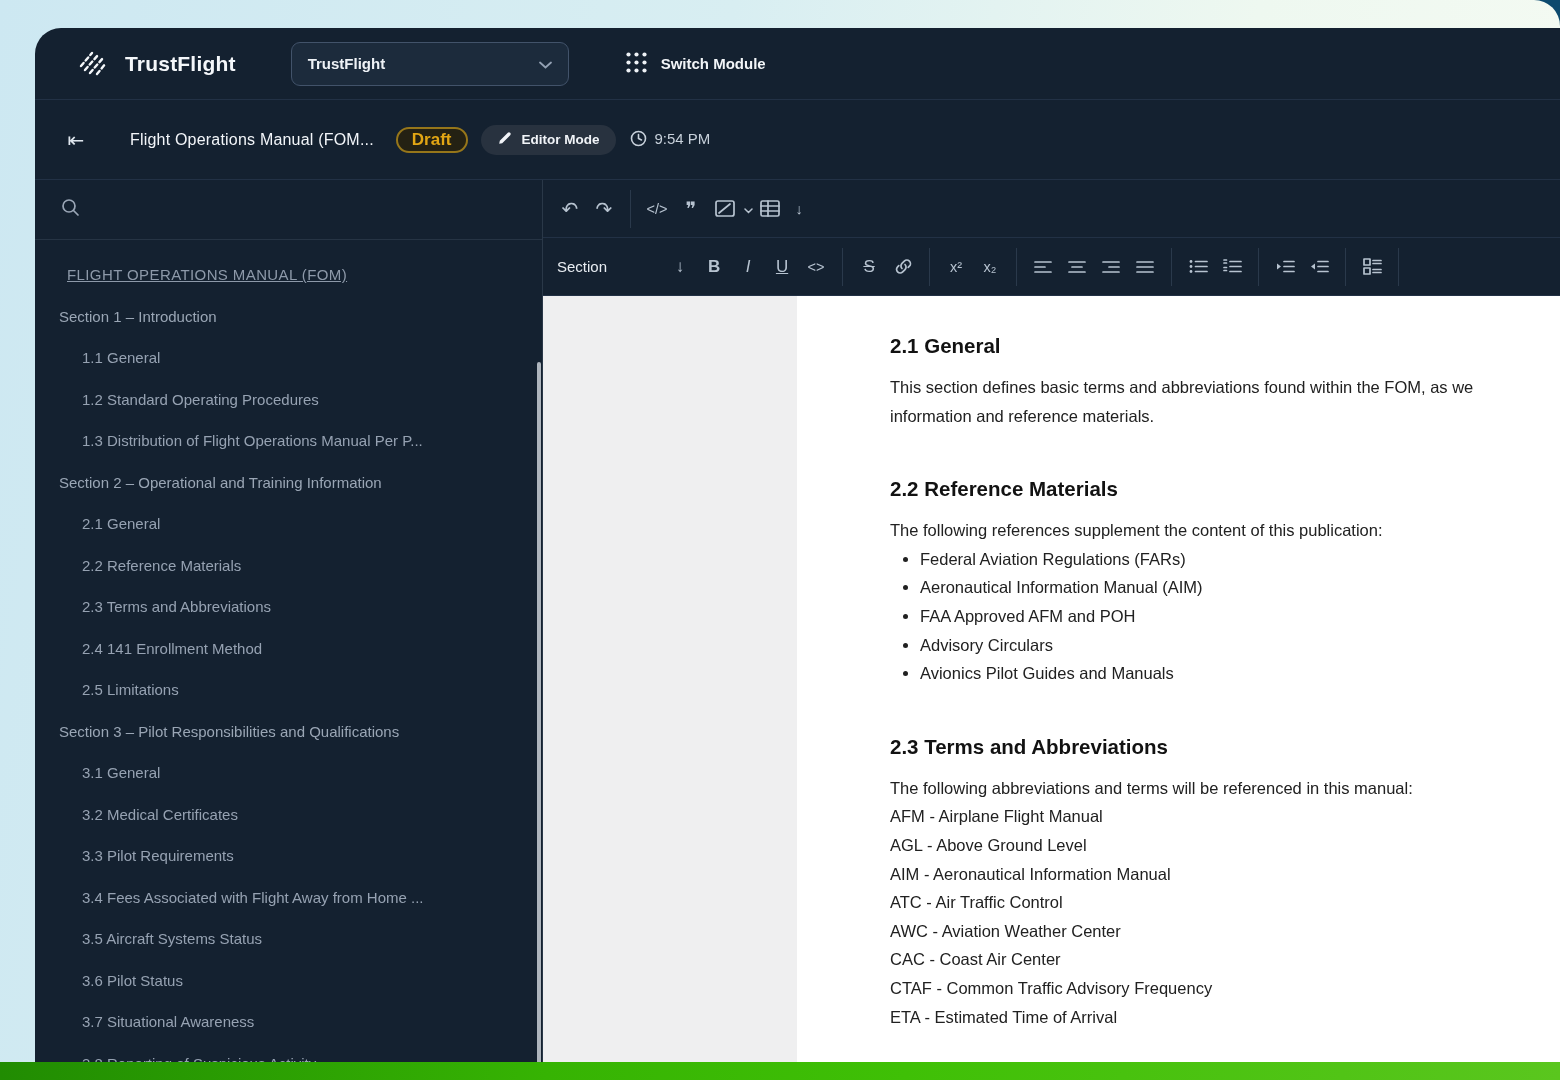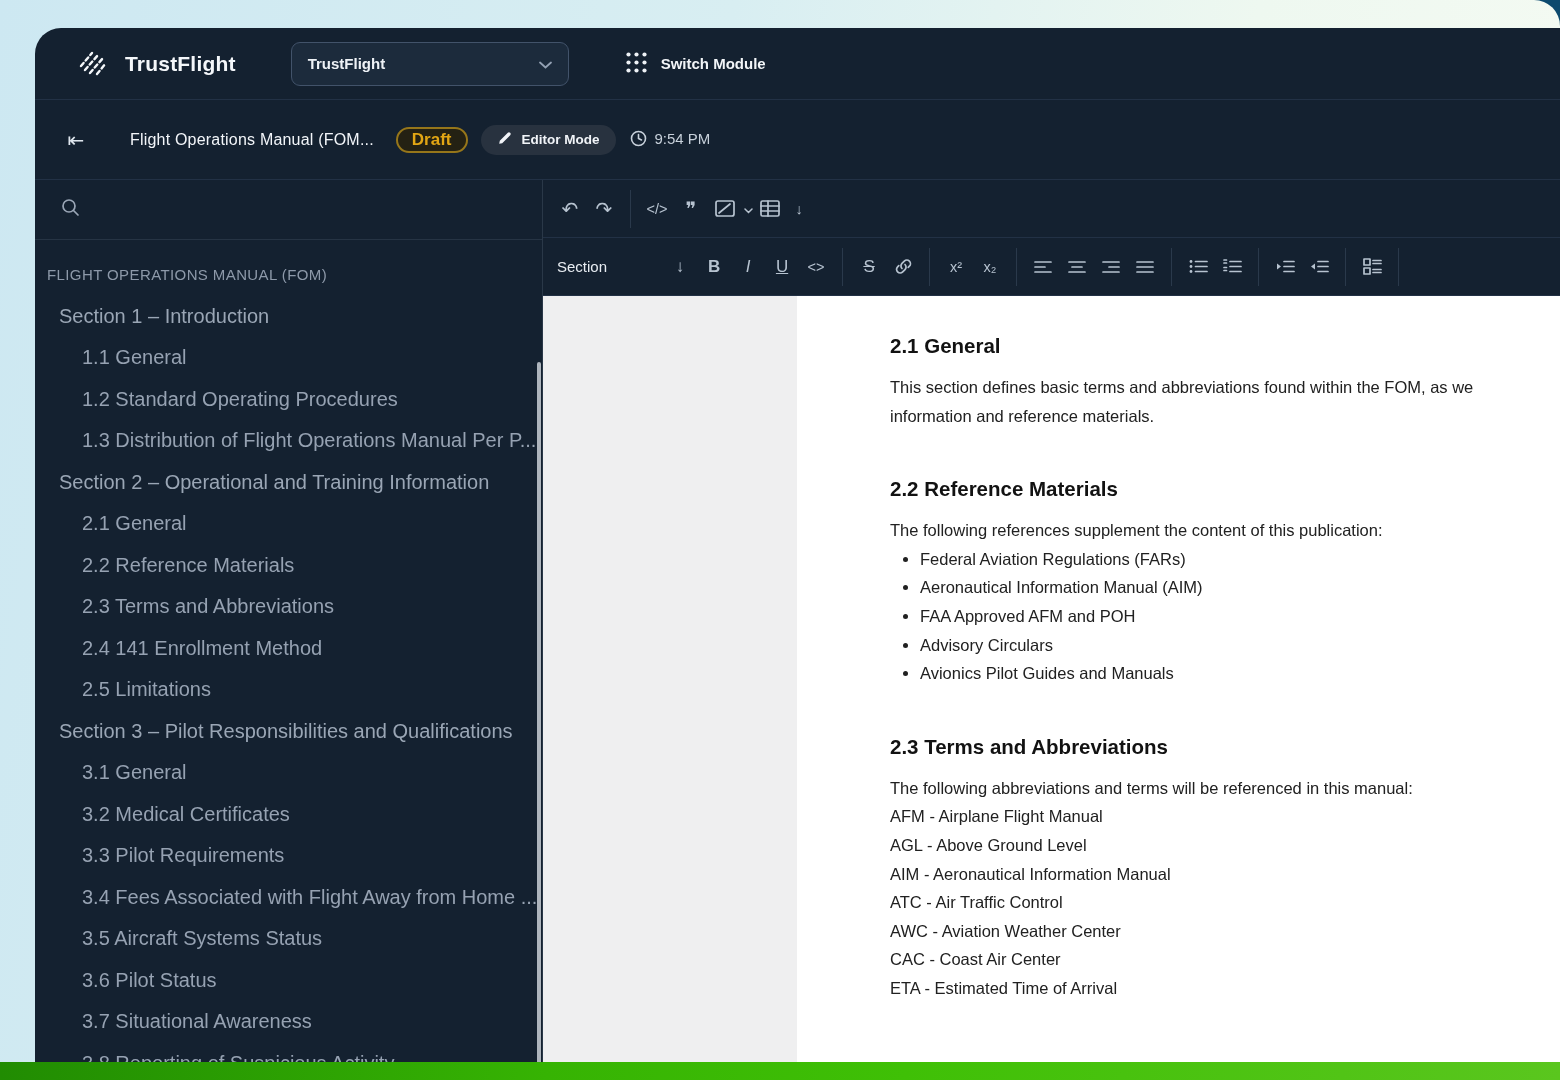--- a/index.html
+++ b/index.html
@@ -32,23 +32,23 @@
           display:flex;align-items:center;gap:9px;cursor:pointer;}
   .editor-pill span{font-size:13.5px;font-weight:bold;color:#f1f4f8;}
   .time-wrap{margin-left:14px;display:flex;gap:8px;color:#c7d0da;font-size:15px;}
   
   .body{position:absolute;top:152px;left:0;right:0;bottom:0;display:flex;}
   .sidebar{width:508px;flex:0 0 508px;border-right:1px solid #2a3848;position:relative;
            display:flex;flex-direction:column;overflow:hidden;}
   .search-row{height:60px;flex:0 0 60px;display:flex;align-items:center;padding-left:26px;
            border-bottom:1px solid #263444;cursor:pointer;}
   .toc{flex:1;overflow:hidden;padding-top:14px;}
-  .toc-header{line-height:41.5px;padding-left:12px;font-size:15px;color:#8d99a9;letter-spacing:.4px;
-           white-space:nowrap;overflow:hidden;}
-  .toc-item{line-height:41.5px;font-size:20px;color:#96a2b2;white-space:nowrap;overflow:hidden;cursor:pointer;}
+  .toc-header{line-height:41.5px;padding-left:32px;font-size:15px;color:#8d99a9;letter-spacing:.4px;
+           white-space:nowrap;overflow:hidden;text-decoration:underline;}
+  .toc-item{line-height:41.5px;font-size:15px;color:#96a2b2;white-space:nowrap;overflow:hidden;cursor:pointer;}
   .toc-item.lv0{padding-left:24px;color:#9aa6b5;}
   .toc-item.lv1{padding-left:47px;}
   .side-scrollbar{position:absolute;right:1px;top:182px;bottom:4px;width:4px;border-radius:2px;
            background:#c9cfd6;opacity:.85;cursor:pointer;}
   
   .main{flex:1;display:flex;flex-direction:column;min-width:0;}
   .toolbar{height:58px;flex:0 0 58px;display:flex;align-items:center;border-bottom:1px solid #223145;}
   .toolbar-1{padding-left:10px;}
   .iconbtn{min-width:34px;height:34px;display:flex;align-items:center;justify-content:center;
            color:#b7c3d0;font-size:17px;cursor:pointer;border-radius:6px;padding:0 3px;}
@@ -362,20 +362,21 @@
               <h3 class="gap">2.3 Terms and Abbreviations</h3>
               <div class="para">The following abbreviations and terms will be referenced in this manual:</div>
               <div>
 
               <div class="abbr-line">AFM - Airplane Flight Manual</div>
                   <div class="abbr-line">AGL - Above Ground Level</div>
                   <div class="abbr-line">AIM - Aeronautical Information Manual</div>
                   <div class="abbr-line">ATC - Air Traffic Control</div>
                   <div class="abbr-line">AWC - Aviation Weather Center</div>
                   <div class="abbr-line">CAC - Coast Air Center</div>
+                  <div class="abbr-line">CTAF - Common Traffic Advisory Frequency</div>
                   <div class="abbr-line">ETA - Estimated Time of Arrival</div>
                 </div>
 
             </div>
           </div>
         </div>
 
       </div>
     </div>
   </div>

